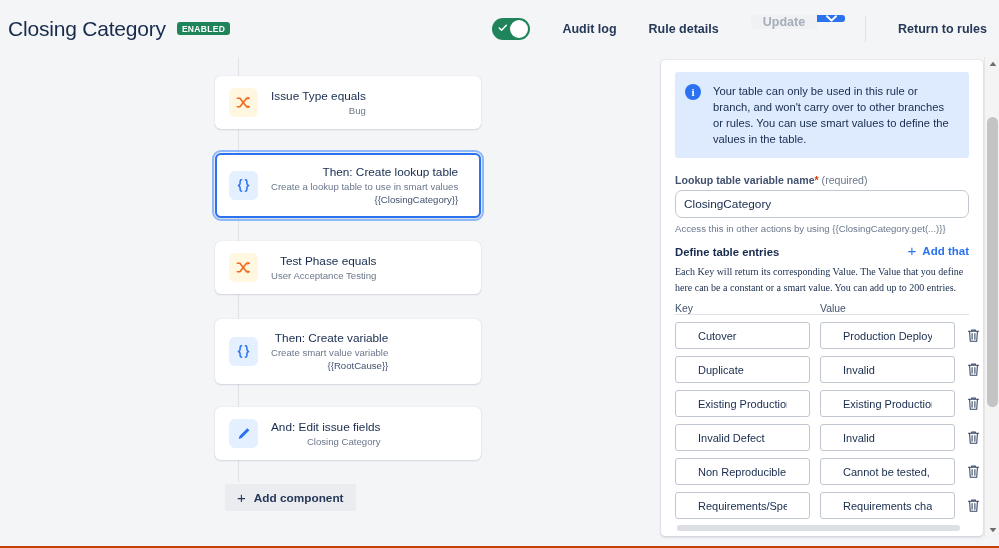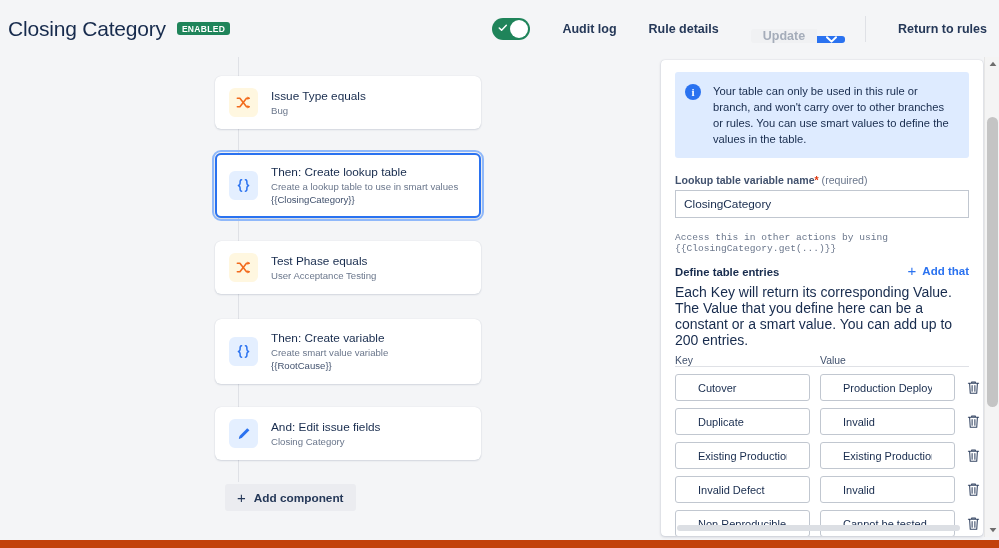--- a/index.html
+++ b/index.html
@@ -8,21 +8,21 @@
     width: 999px; height: 548px;
     overflow: hidden;
     font-family: "Liberation Sans", sans-serif;
     background: #f4f5f7;
     color: #172b4d;
   }
   #page {
     position: relative;
     width: 999px; height: 548px;
     background: #f4f5f7;
-    border-bottom: 8px solid #c2410c;
+    border-bottom: 2px solid #c2410c;
   }
 
   
   .header {
     position: absolute;
     left: 0; top: 0;
     width: 999px; height: 57px;
     background: #f4f5f7;
     display: flex;
     align-items: center;
@@ -80,21 +80,21 @@
   .hdr-link {
     font-size: 12.5px;
     font-weight: bold;
     color: #253858;
     margin-left: 28px;
     cursor: pointer;
     white-space: nowrap;
   }
   .update-group {
     display: flex;
-    align-items: flex-end;
+    align-items: flex-start;
     margin-left: 28px;
     height: 28px;
   }
   .update-btn {
     background: #f0f1f3;
     color: #a5adba;
     font-size: 12.5px;
     font-weight: bold;
     padding: 0 12px;
     display: flex;
@@ -157,21 +157,21 @@
     width: 29px; height: 29px;
     border-radius: 6px;
     flex: none;
     display: flex;
     align-items: center;
     justify-content: center;
     margin-right: 13px;
   }
   .icon-condition { background: #fff7e0; }
   .icon-action    { background: #e4efff; }
-  .node-text { overflow: hidden; }
+  .node-text { overflow: hidden; text-align: right; }
   .node-title {
     font-size: 11.8px;
     color: #172b4d;
     line-height: 15px;
     white-space: nowrap;
   }
   .node-sub {
     font-size: 9.6px;
     color: #6b778c;
     line-height: 13px;
@@ -249,33 +249,32 @@
     font-weight: bold;
     color: #42526e;
     margin-bottom: 4px;
   }
   .field-label .req-star { color: #de350b; }
   .field-label .req-note { font-weight: normal; color: #6b778c; }
   .text-input {
     width: 294px;
     height: 28px;
     border: 1px solid #c1c7d0;
-    border-radius: 0;
+    border-radius: 7px;
     background: #fff;
     font-size: 11.8px;
     color: #172b4d;
     padding: 0 8px;
     font-family: "Liberation Sans", sans-serif;
     outline: none;
   }
   .helper {
     font-size: 9.6px;
     color: #6b778c;
-    margin-top: 14px;
-    font-family: Liberation Mono, monospace;
+    margin-top: 5px;
   }
   .entries-header {
     display: flex;
     align-items: flex-end;
     justify-content: space-between;
     margin-top: 9px;
   }
   .entries-title {
     font-size: 11.3px;
     font-weight: bold;
@@ -289,24 +288,25 @@
     align-items: center;
     cursor: pointer;
   }
   .add-entry .plus {
     font-size: 15px;
     margin-right: 6px;
     font-weight: normal;
     line-height: 1;
   }
   .entries-desc {
-    font-size: 14px;
+    font-size: 10px;
     line-height: 16px;
     color: #172b4d;
     margin-top: 6px;
+    font-family: Liberation Serif, serif;
   }
   .col-heads {
     display: flex;
     margin-top: 7px;
     border-bottom: 1px solid #dfe1e6;
     padding-bottom: 0;
   }
   .col-head {
     font-size: 10.4px;
     color: #42526e;

